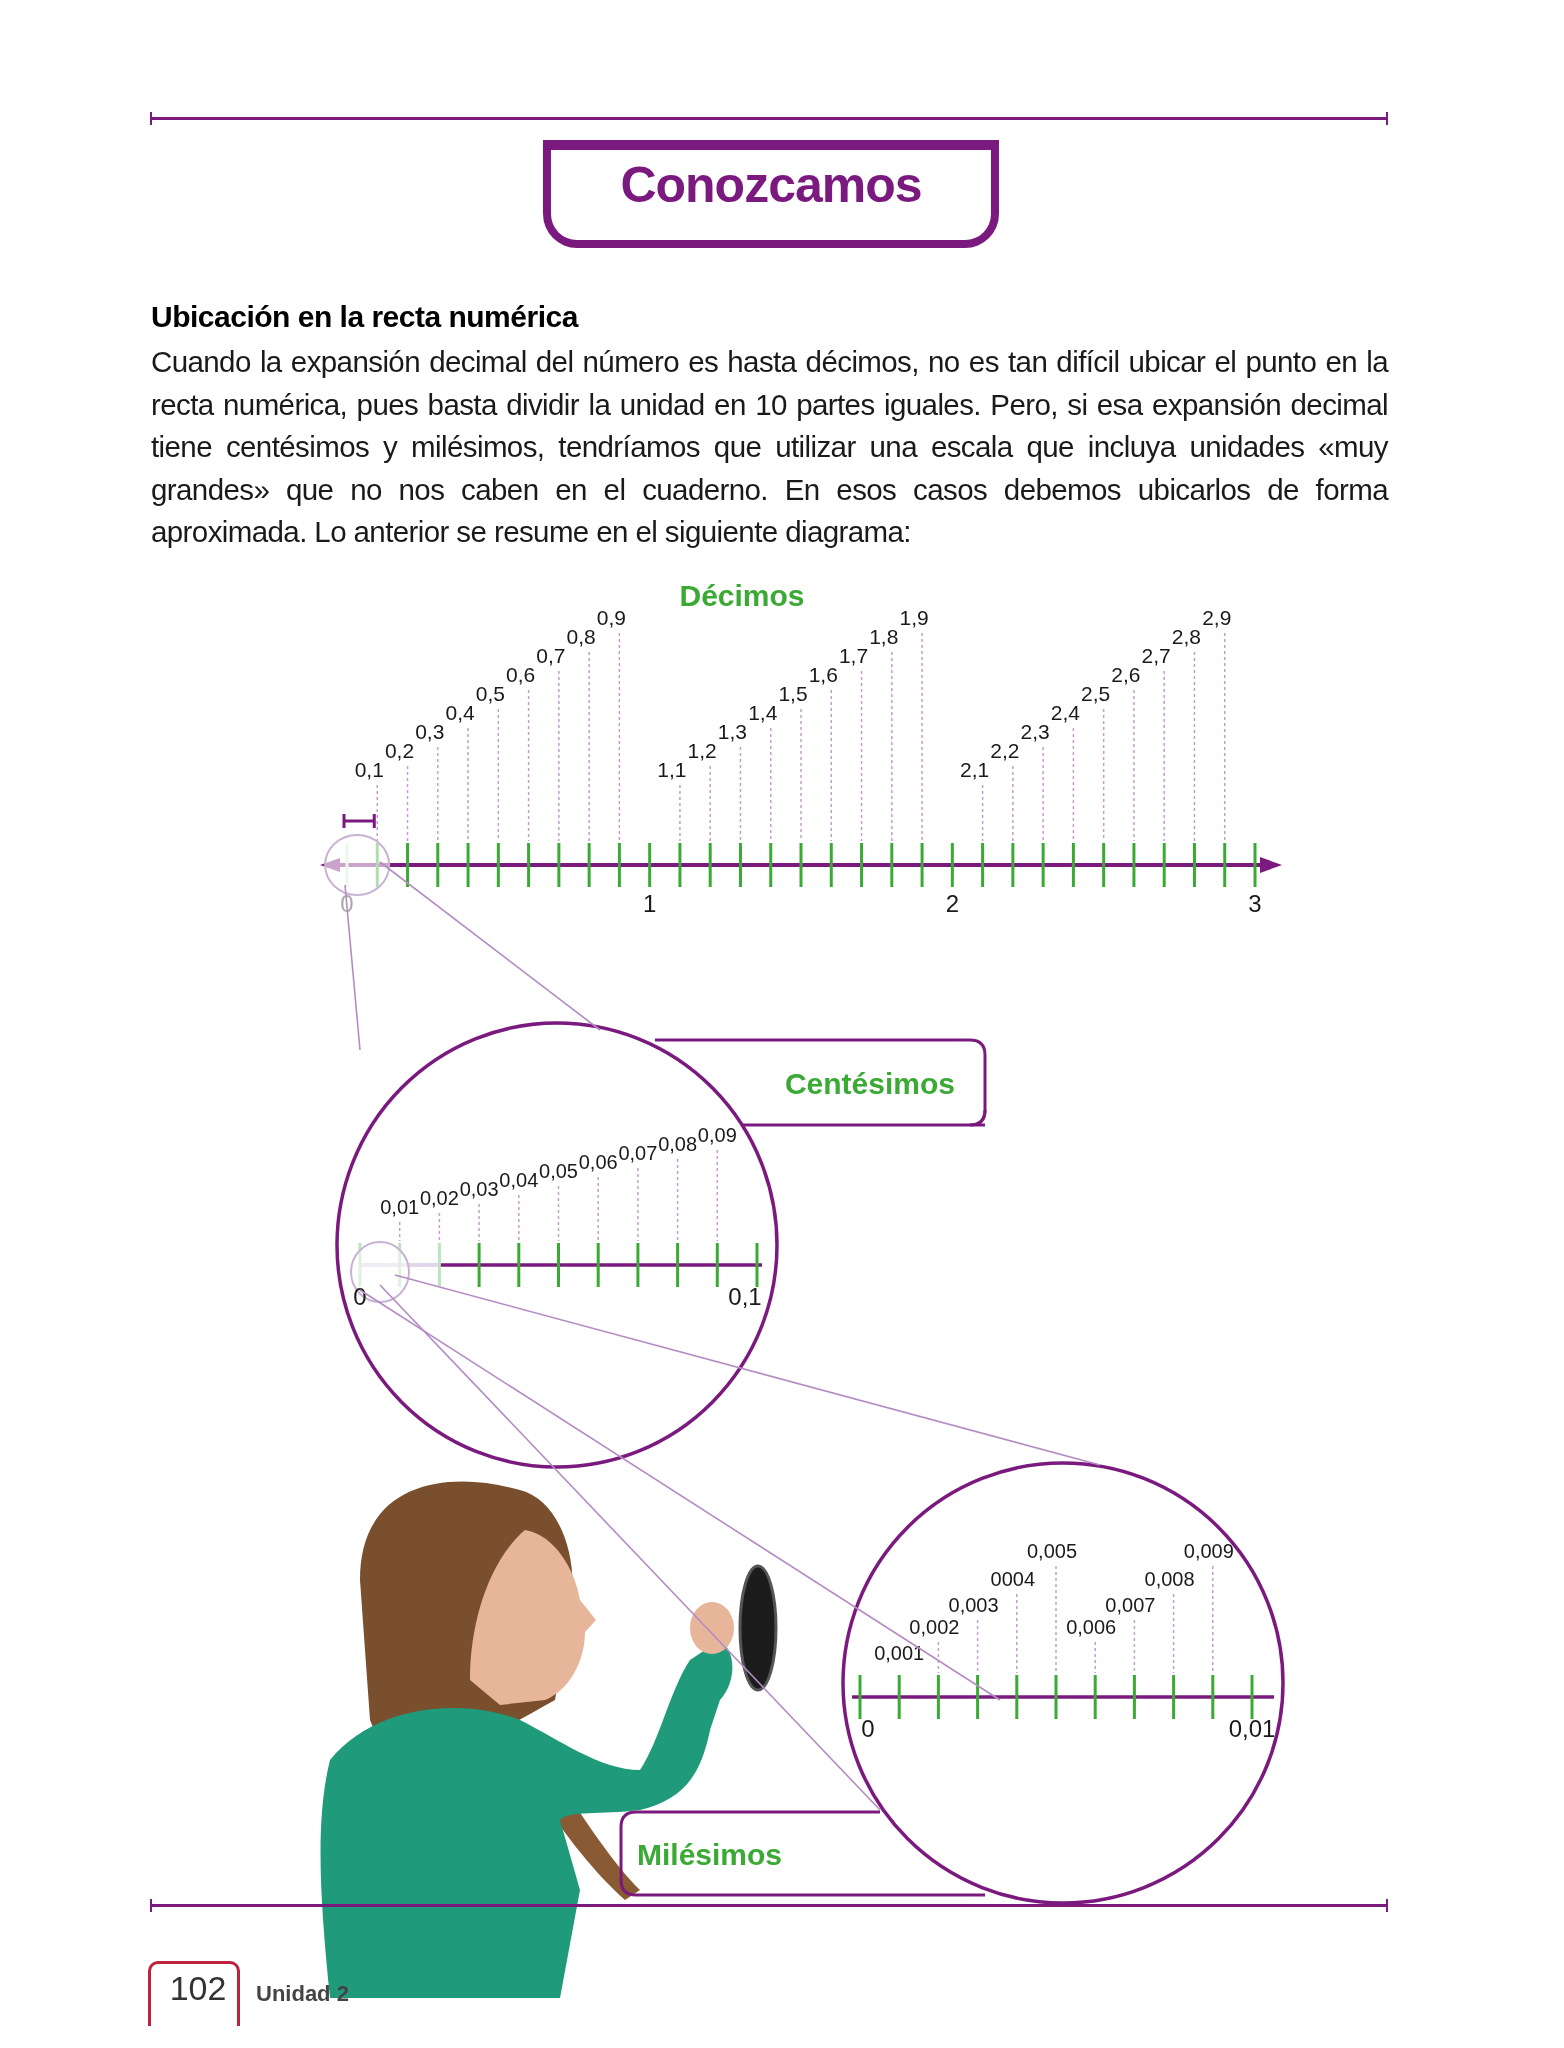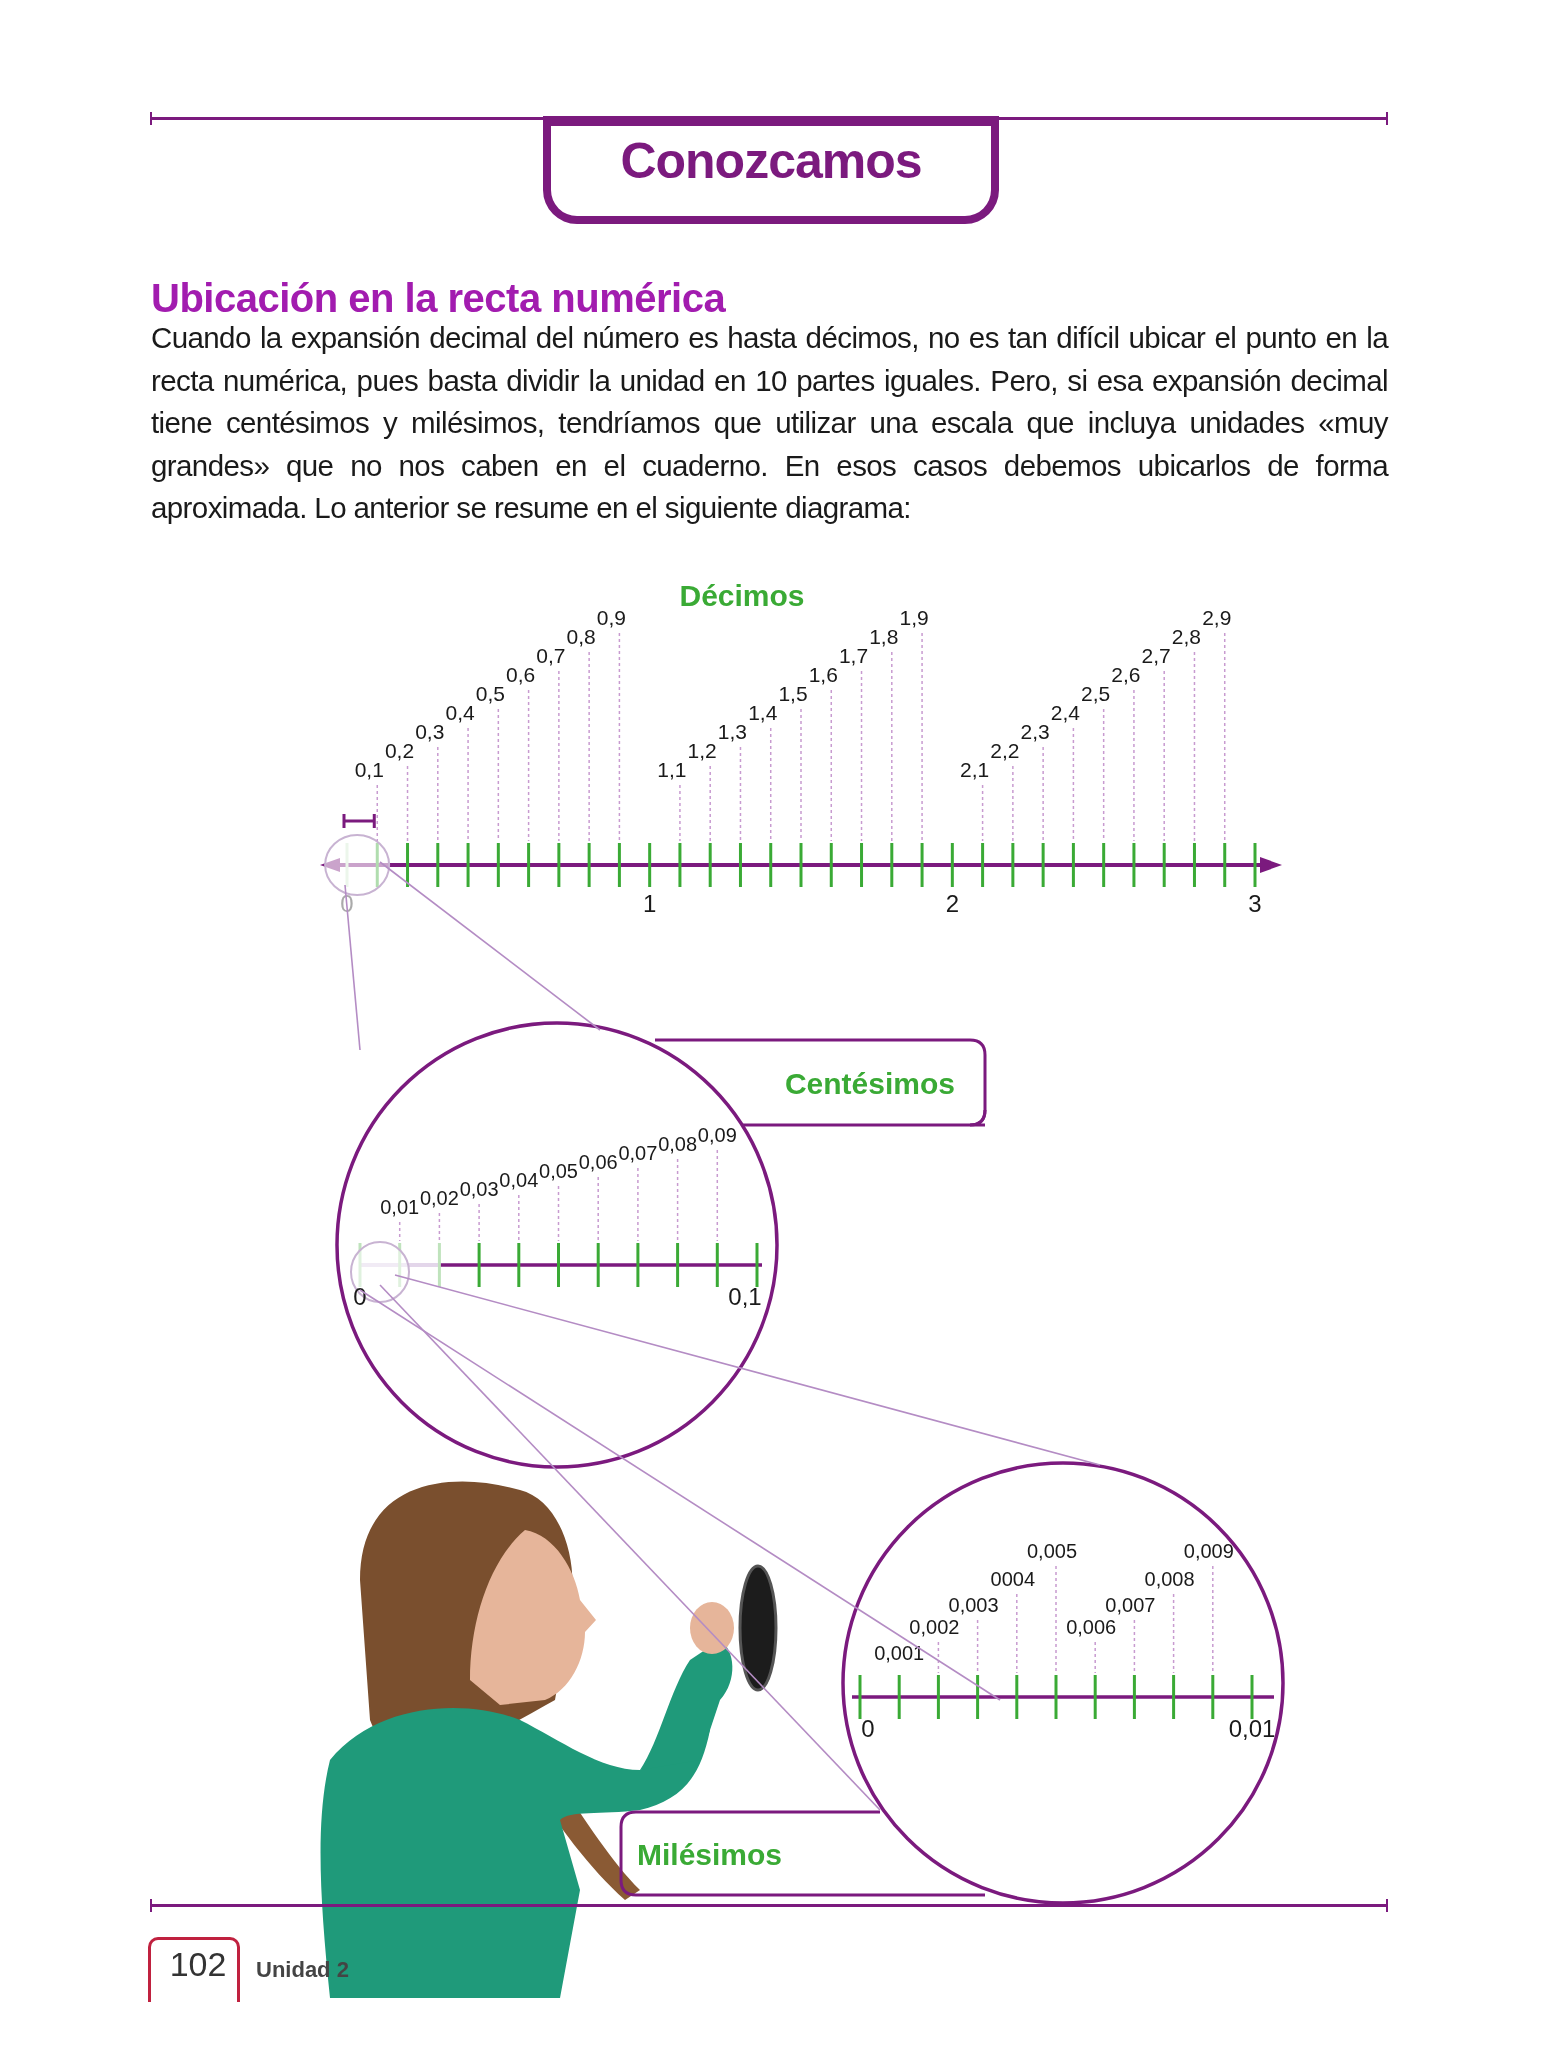--- a/index.html
+++ b/index.html
@@ -1,23 +1,23 @@
 <!DOCTYPE html>
 <html><head>
 <meta charset="utf-8">
 <style>
   html,body{margin:0;padding:0;background:#fff;}
   body{width:1564px;height:2048px;position:relative;overflow:hidden;font-family:"Liberation Sans",sans-serif;}
-  .abs{position:absolute;}
+  .abs{position:absolute;margin-top:24px;}
   .rule{position:absolute;height:3px;background:#7b1a7e;}
   .rule::before,.rule::after{content:"";position:absolute;top:-5px;width:2px;height:13px;background:#7b1a7e;}
   .rule::before{left:0}.rule::after{right:0}
   #hdr-box{left:543px;top:116px;width:440px;height:90px;border:8px solid #7b1a7e;border-top-width:10px;border-radius:0 0 34px 34px;box-sizing:content-box;}
   #hdr-title{left:543px;top:132px;width:456px;text-align:center;font-size:50px;font-weight:bold;color:#7b1a7e;letter-spacing:-1px;}
-  #section-heading{left:151px;top:276px;font-size:40px;font-weight:bold;color:#a21caf;letter-spacing:-0.5px;}
+  #section-heading{left:151px;top:276px;font-size:30px;font-weight:bold;color:#000000;letter-spacing:-0.5px;}
   #intro{left:151px;top:317px;width:1237px;font-size:29.5px;line-height:42.5px;color:#1a1a1a;text-align:justify;letter-spacing:-0.6px;}
   svg{position:absolute;left:0;top:0;}
   .lbl{font-family:"Liberation Sans",sans-serif;fill:#1a1a1a;}
   .green-title{font-family:"Liberation Sans",sans-serif;font-weight:bold;fill:#3aaa35;}
   #footer-box{left:148px;top:1937px;width:86px;height:62px;border:3px solid #c0213f;border-bottom:none;border-radius:10px 10px 0 0;}
   #page-num{left:148px;top:1945px;width:100px;text-align:center;font-size:34px;color:#333;}
   #unit-label{left:256px;top:1957px;font-size:22px;font-weight:bold;color:#444;}
 </style>
 </head>
 <body>

